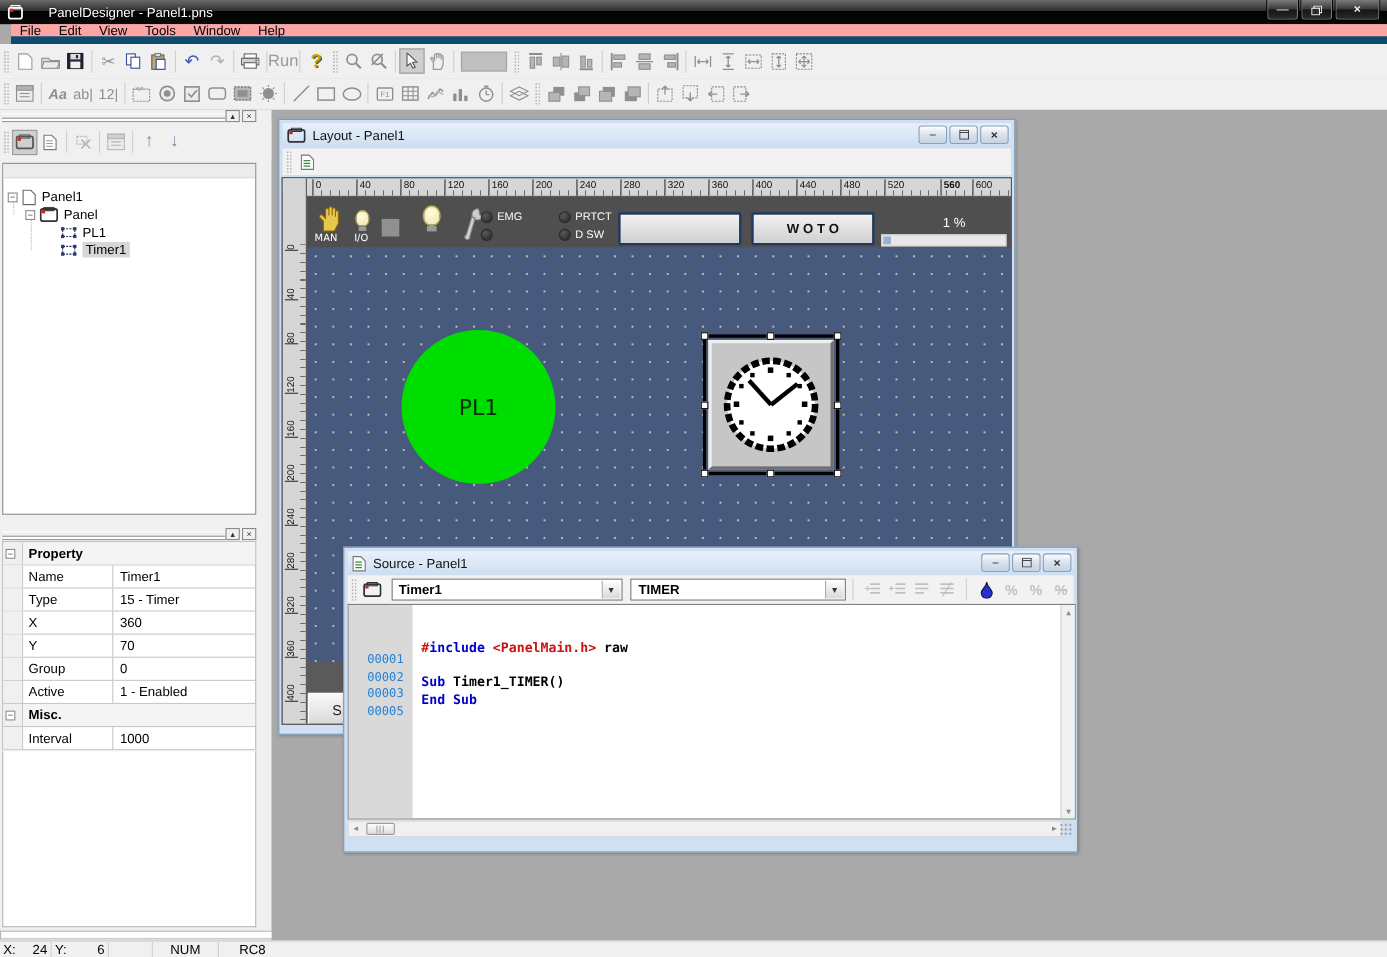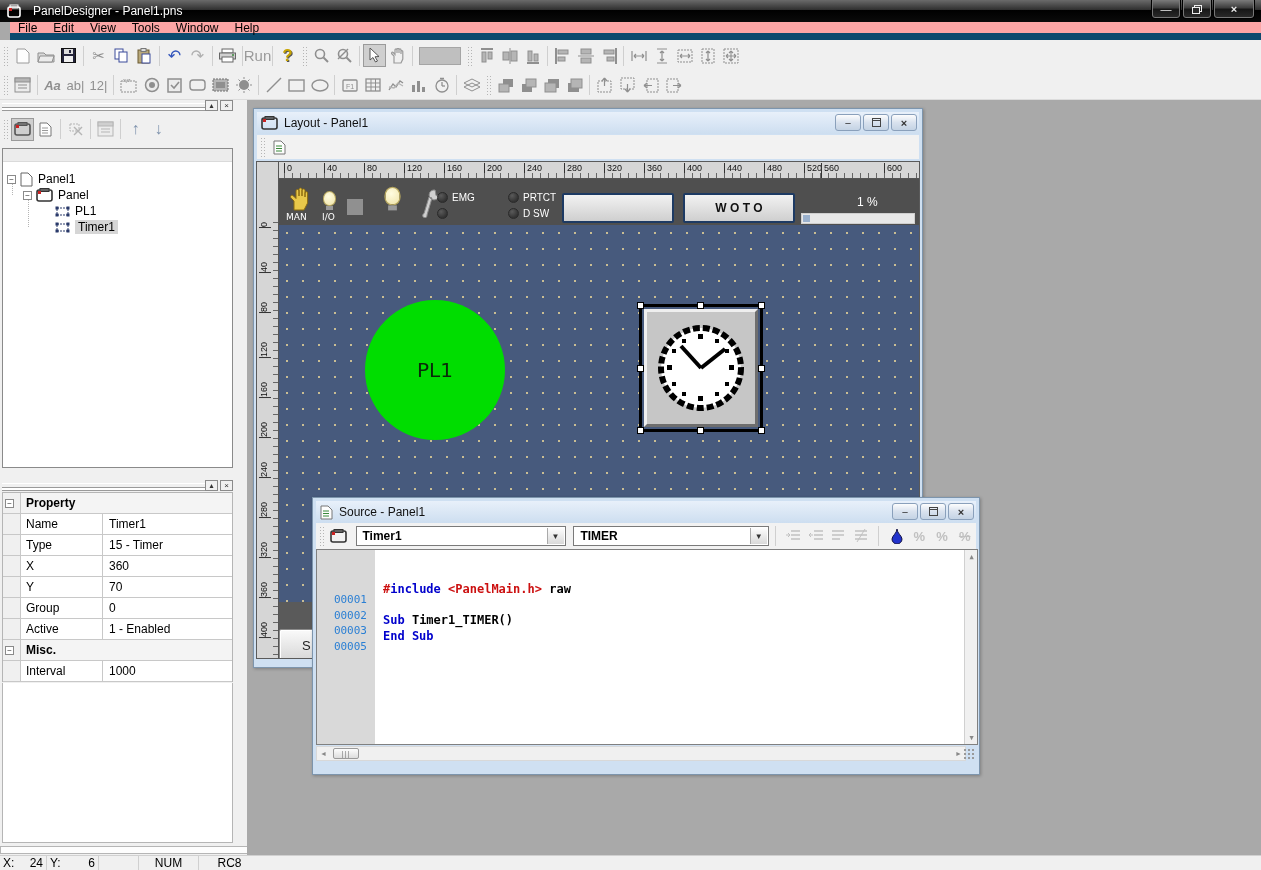--- a/index.html
+++ b/index.html
@@ -8,21 +8,21 @@
     width:1261px; height:870px; position:relative; overflow:hidden;
     font-family:"Liberation Sans", sans-serif; font-size:12px; color:#000;
     background:#a9a9a9;
   }
   .abs { position:absolute; }
 
   
   #titlebar { left:0; top:0; width:1261px; height:22px;
     background:linear-gradient(#6a6a6a 0%, #2f2f2f 45%, #000 46%, #0a0a0a 100%);
     color:#fff; display:flex; align-items:center; padding-left:6px; }
-  #titlebar .apptitle { margin-left:11px; font-size:12px; text-shadow:0 1px 2px #000; }
+  #titlebar .apptitle { margin-left:22px; font-size:12px; text-shadow:0 1px 2px #000; }
   .capbtns { position:absolute; top:0; right:6px; display:flex; }
   .capbtn { width:30px; height:19px; margin-left:1px; border:1px solid #000;
     border-top:none; border-radius:0 0 4px 4px;
     background:linear-gradient(#7b7b7b, #3a3a3a 45%, #161616 50%, #2b2b2b);
     color:#eee; display:flex; align-items:center; justify-content:center;
     font-size:11px; box-shadow:inset 0 0 0 1px #777; }
   #menubar { left:0; top:22px; width:1261px; height:18px; background:#fca5a5;
     display:flex; align-items:center; border-bottom:7px solid #0c4a6e;margin-left:10px; }
   .menuitem { padding:1px 8px; }
   .toolbar { background:#f0f0f0; display:flex; align-items:center; }
@@ -733,21 +733,21 @@
         <span class="rl" style="left: 165px;">160</span>
         <span class="rl" style="left: 205px;">200</span>
         <span class="rl" style="left: 245px;">240</span>
         <span class="rl" style="left: 285px;">280</span>
         <span class="rl" style="left: 325px;">320</span>
         <span class="rl" style="left: 365px;">360</span>
         <span class="rl" style="left: 405px;">400</span>
         <span class="rl" style="left: 445px;">440</span>
         <span class="rl" style="left: 485px;">480</span>
         <span class="rl" style="left: 525px;">520</span>
-        <span class="rl" style="left: 542px;">560</span>
+        <span class="rl" style="left: 576px; font-weight: bold;">560</span>
         <span class="rl" style="left: 605px;">600</span>
       </div>
     <div id="vruler">
         <span class="rlv" style="top: 60px;">0</span>
         <span class="rlv" style="top: 100px;">40</span>
         <span class="rlv" style="top: 140px;">80</span>
         <span class="rlv" style="top: 180px;">120</span>
         <span class="rlv" style="top: 220px;">160</span>
         <span class="rlv" style="top: 260px;">200</span>
         <span class="rlv" style="top: 300px;">240</span>

